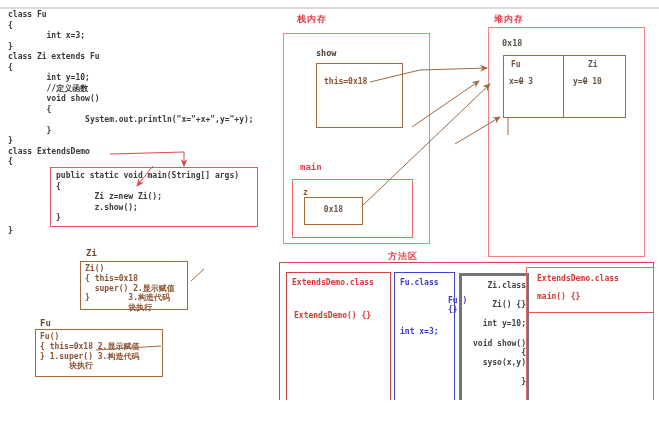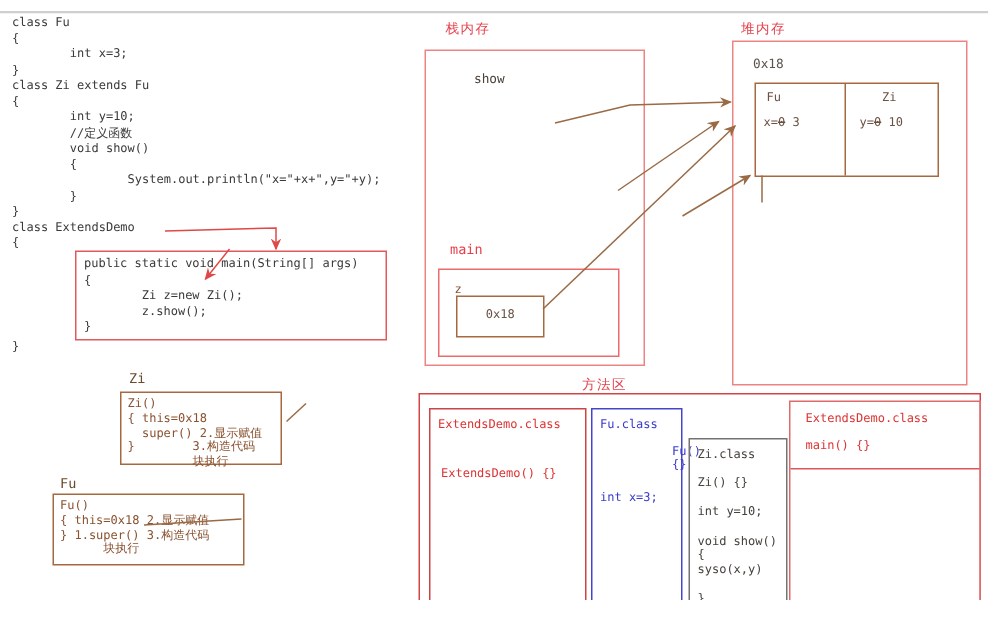--- a/index.html
+++ b/index.html
@@ -1,17 +1,17 @@
 <!DOCTYPE html>
 <html><head>
 <meta charset="utf-8">
 <style>
   html,body{margin:0;padding:0;background:#fff;}
   #canvas{position:relative;width:659px;height:400px;background:#ffffff;overflow:hidden;
-          font-family:"DejaVu Sans Mono","Liberation Mono",monospace;}
+          font-family:"DejaVu Sans Mono","Liberation Mono",monospace;font-weight:bold;}
   pre{margin:0;font-family:inherit;white-space:pre;}
   .abs{position:absolute;}
   
   .code{font-size:8px;line-height:10.5px;color:#3a3a3a;}
   .codebox{border:1px solid #e05a5a;}
   .codebox pre{padding:3px 0 0 5px;}
   
   .notebox{border:1px solid #a5683f;overflow:visible;}
   .note{font-size:8px;line-height:9.8px;color:#8a5230;padding:2px 0 0 4px;}
   .notelabel{font-size:9px;color:#6b4a2a;}
@@ -81,20 +81,23 @@
     <pre class="note">Fu()
 { this=0x18 2.显示赋值
 } 1.super() 3.构造代码
       块执行</pre>
   </div>
 
   <div class="abs regiontitle" style="left:297px;top:13px;text-align:right;">栈内存</div>
   <div class="abs redbox" style="left:283px;top:33px;width:145px;height:209px;"></div>
 
   <div class="abs darktext" style="left:316px;top:48px;">show</div>
+  <div class="abs brownbox" style="left:316px;top:63px;width:85px;height:63px;">
+    <div class="browntext" style="padding:13px 0 0 7px;">this=0x18</div>
+  </div>
 
   <div class="abs framelabel" style="left:300px;top:162px;">main</div>
   <div class="abs redbox2" style="left:292px;top:179px;width:119px;height:57px;"></div>
   <div class="abs browntext" style="left:303px;top:188px;">z</div>
   <div class="abs brownbox" style="left:304px;top:197px;width:57px;height:26px;">
     <div class="browntext" style="text-align:center;padding-top:7px;color:#6b5244;">0x18</div>
   </div>
 
   <div class="abs regiontitle" style="left:494px;top:13px;">堆内存</div>
   <div class="abs redbox" style="left:488px;top:27px;width:155px;height:228px;"></div>
@@ -122,21 +125,21 @@
     <div class="ma-red" style="padding:5px 0 0 5px;">ExtendsDemo.class</div>
     <div class="ma-red" style="padding-left:7px;margin-top:24px;">ExtendsDemo() {}</div>
   </div>
 
   <div class="abs" style="left:394px;top:272px;width:59px;height:132px;border:1px solid #4444cc;">
     <div class="ma-blue" style="padding:5px 0 0 5px;">Fu.class</div>
     <div class="ma-blue" style="padding-left:5px;margin-top:9px;margin-left:48px;">Fu() {}</div>
     <div class="ma-blue" style="padding-left:5px;margin-top:13px;">int x=3;</div>
   </div>
 
-  <div class="abs" style="left:459px;top:292px;width:64px;height:128px;border:1px solid #737373;">
+  <div class="abs" style="left:459px;top:273px;width:64px;height:128px;border:3px solid #737373;text-align:right;">
     <pre class="ma-dark" style="padding:5px 0 0 5px;">Zi.class
 
 Zi() {}
 
 int y=10;
 
 void show()
 {
 syso(x,y)
 

